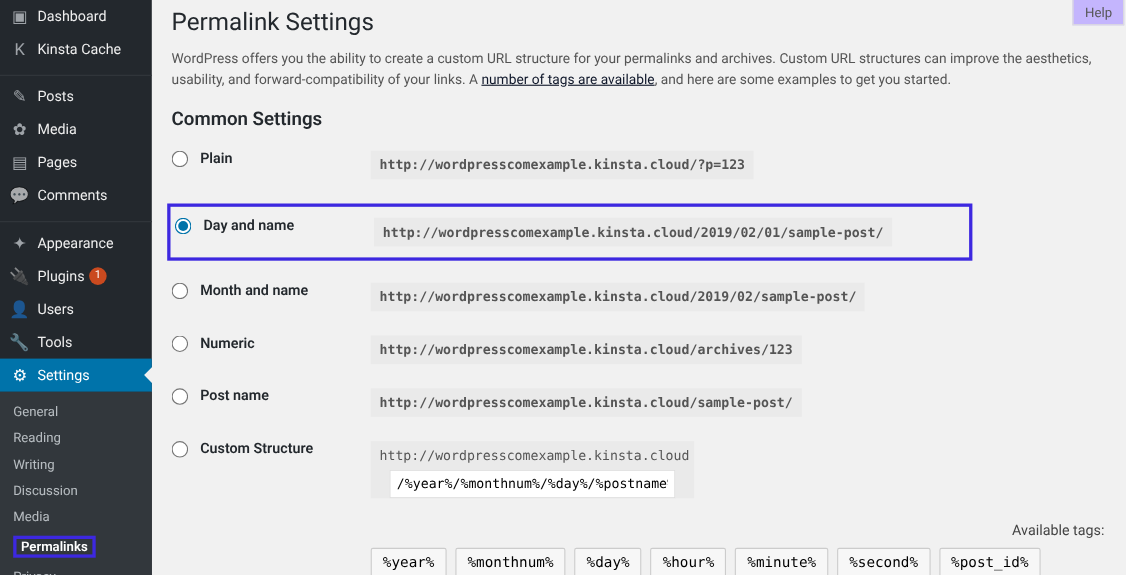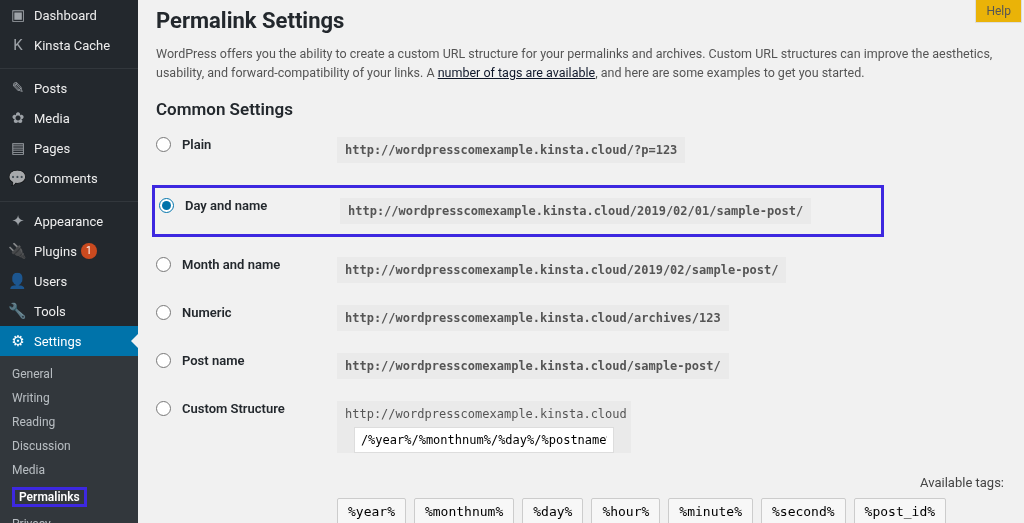--- a/index.html
+++ b/index.html
@@ -84,21 +84,21 @@
 }
 .sep { height: 5px; border-bottom: 1px solid #32373c; margin: 4px 0; }
 .main {
   position: absolute;
   left: 138px; top: 0;
   right: 0;
   padding: 8px 20px 20px 18px;
 }
 h1 {
   font-size: 22px;
-  font-weight: 700;
+  font-weight: 400;
   color: #23282d;
   margin: 0 0 12px;
 }
 .desc {
   font-size: 12.5px;
   color: #555;
   line-height: 1.5;
   margin-bottom: 16px;
 }
 .desc a { color: #0f172a; text-decoration: underline; }
@@ -181,21 +181,21 @@
   font-size: 13px;
   background: #f7f7f7;
   border: 1px solid #ccc;
   padding: 5px 10px;
   cursor: pointer;
   border-radius: 2px;
 }
 .help-tab {
   position: absolute;
   top: 0; right: 2px;
-  background: #eab308;
+  background: #c4b5fd;
   border: 1px solid #ddd;
   border-top: none;
   padding: 4px 10px;
   font-size: 12px;
   color: #555;
   cursor: pointer;
 }
 </style>
 </head>
 <body>
@@ -245,22 +245,22 @@
   <div class="menu-item">
     <span class="micon">🔧</span>
     <span>Tools</span>
   </div>
   <div class="menu-item active">
     <span class="micon">⚙</span>
     <span>Settings</span>
   </div>
   <div class="submenu">
     <div class="sub-item">General</div>
+    <div class="sub-item">Reading</div>
     <div class="sub-item">Writing</div>
-    <div class="sub-item">Reading</div>
     <div class="sub-item">Discussion</div>
     <div class="sub-item">Media</div>
     <div class="sub-item current">
       <span class="permalinks-box">Permalinks</span>
     </div>
     <div class="sub-item">Privacy</div>
   </div>
 </div>
 
 <div class="main">

